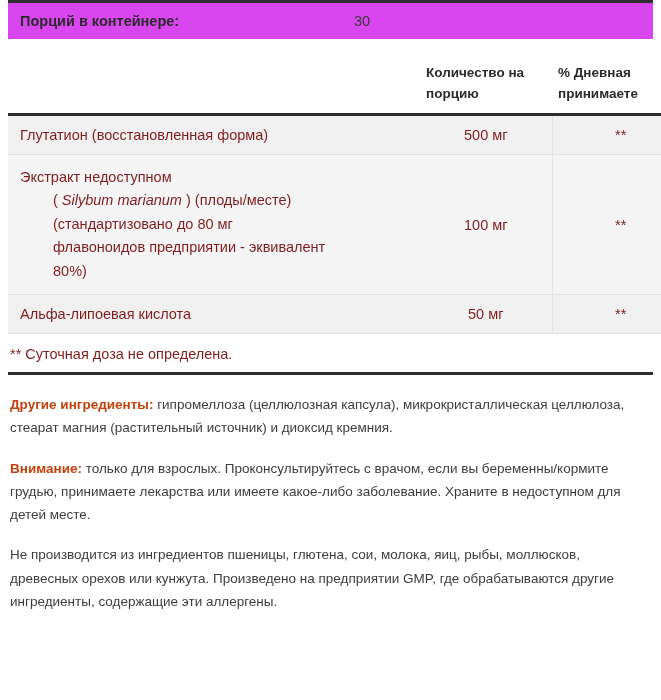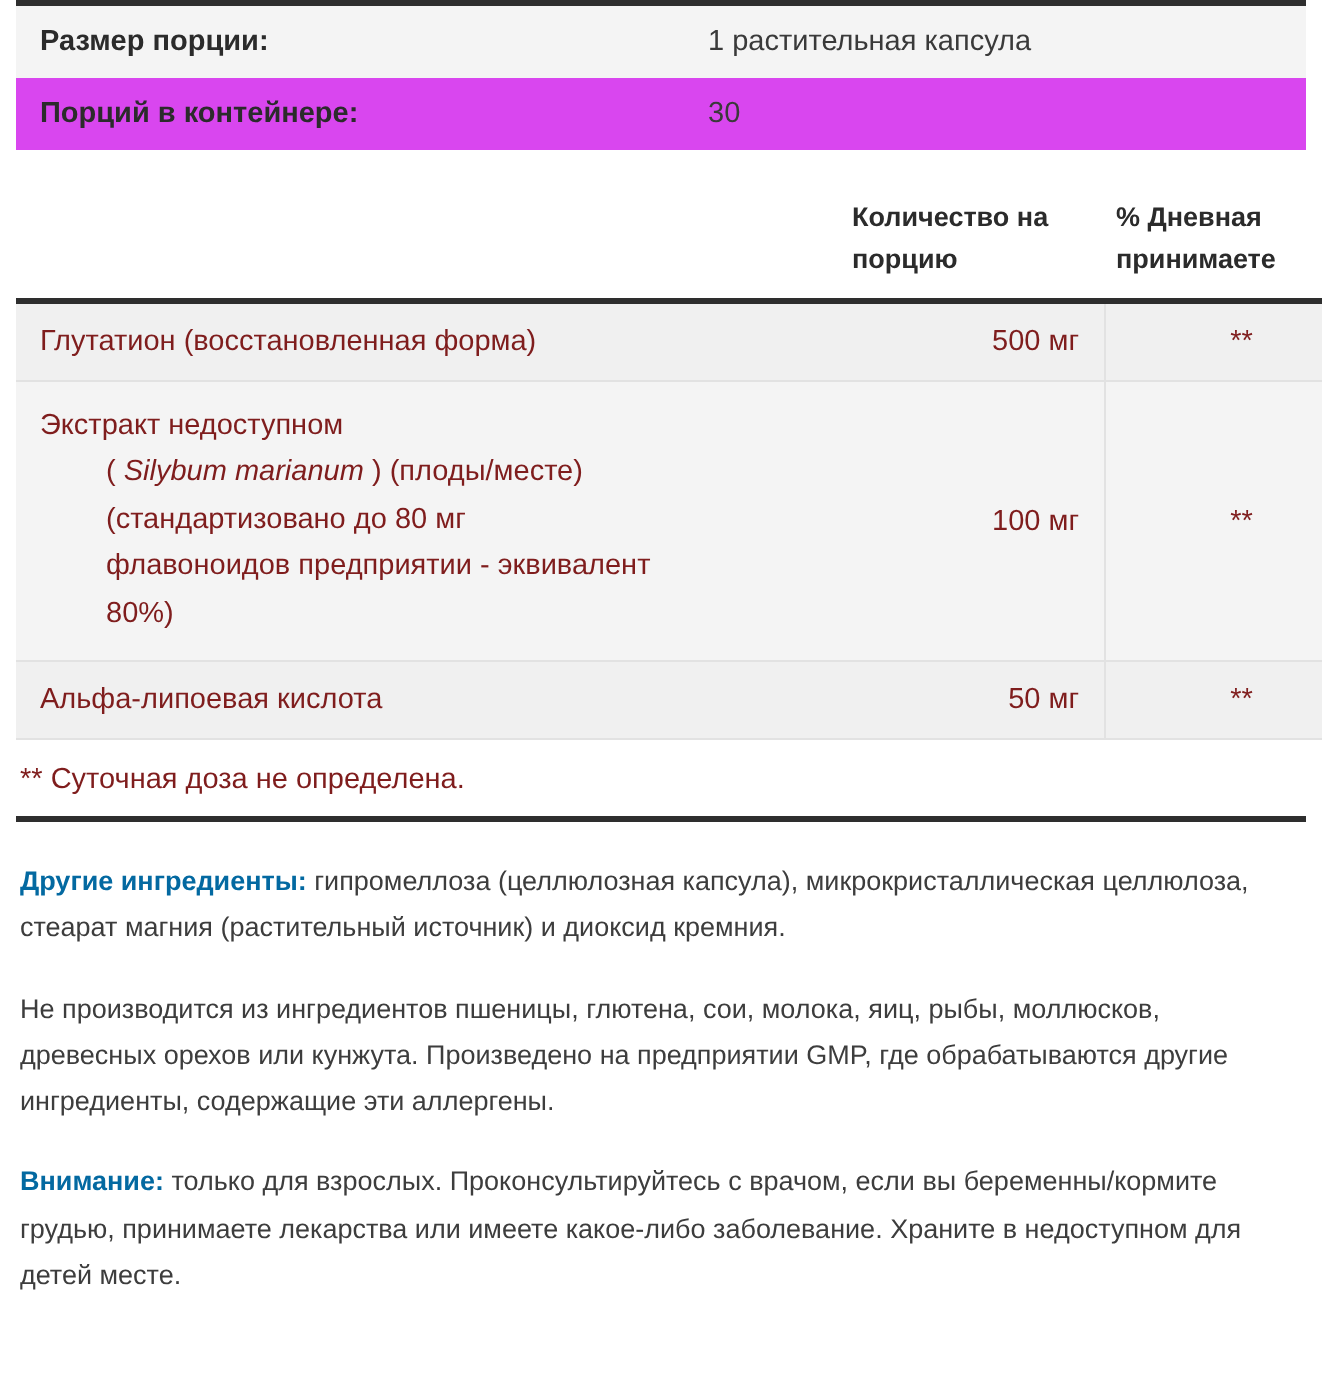--- a/index.html
+++ b/index.html
@@ -80,21 +80,21 @@
     color: #7f1d1d;
     padding: 11px 12px;
     vertical-align: middle;
     border-bottom: 1px solid #e2e2e2;
   }
   .facts-table tbody tr:first-child td {
     border-top: 3px solid #2e2e2e;
   }
   .facts-table tbody td.td-name { text-align: left; }
   .facts-table tbody td.td-amt  {
-    text-align: right;
+    text-align: center;
     border-right: 1px solid #e2e2e2;
   }
   .facts-table tbody td.td-dv   { text-align: center; }
 
   .ingredient-lines { line-height: 1.62; }
   .ing-line-indent { padding-left: 33px; }
   .latin { font-style: italic; }
 
   .footnote-row td {
     background: #ffffff !important;
@@ -113,33 +113,29 @@
 
   
   .prose {
     padding: 18px 2px 0 2px;
     font-size: 13.5px;
     line-height: 1.72;
     color: #3d3d3d;
   }
   .prose p { margin: 0 0 17px 0; }
   .prose p:last-child { margin-bottom: 0; }
-  .prose b { color: #0369a1; font-weight: bold; }
+  .prose b { color: #c2410c; font-weight: bold; }
 </style>
 </head>
 <body>
 
 <div class="label-root">
 
   <table class="serving-table">
     <tbody>
-      <tr class="row-a">
-        <td class="serving-label">Размер порции:</td>
-        <td class="serving-value">1 растительная капсула</td>
-      </tr>
       <tr class="row-b">
         <td class="serving-label">Порций в контейнере:</td>
         <td class="serving-value">30</td>
       </tr>
     </tbody>
   </table>
 
   <div class="gap-block"></div>
 
   <table class="facts-table">
@@ -183,17 +179,17 @@
       <tr class="footnote-row">
         <td colspan="3">** Суточная доза не определена.</td>
       </tr>
     </tbody>
   </table>
 
   <div class="bottom-rule"></div>
 
   <div class="prose">
     <p><b>Другие ингредиенты:</b><span> гипромеллоза (целлюлозная капсула), микрокристаллическая целлюлоза, стеарат магния (растительный источник) и диоксид кремния.</span></p>
+    <p><b>Внимание:</b><span> только для взрослых. Проконсультируйтесь с врачом, если вы беременны/кормите грудью, принимаете лекарства или имеете какое-либо заболевание. Храните в недоступном для детей месте.</span></p>
     <p>Не производится из ингредиентов пшеницы, глютена, сои, молока, яиц, рыбы, моллюсков, древесных орехов или кунжута. Произведено на предприятии GMP, где обрабатываются другие ингредиенты, содержащие эти аллергены.</p>
-    <p><b>Внимание:</b><span> только для взрослых. Проконсультируйтесь с врачом, если вы беременны/кормите грудью, принимаете лекарства или имеете какое-либо заболевание. Храните в недоступном для детей месте.</span></p>
   </div>
 
 </div>
 
 </body></html>

